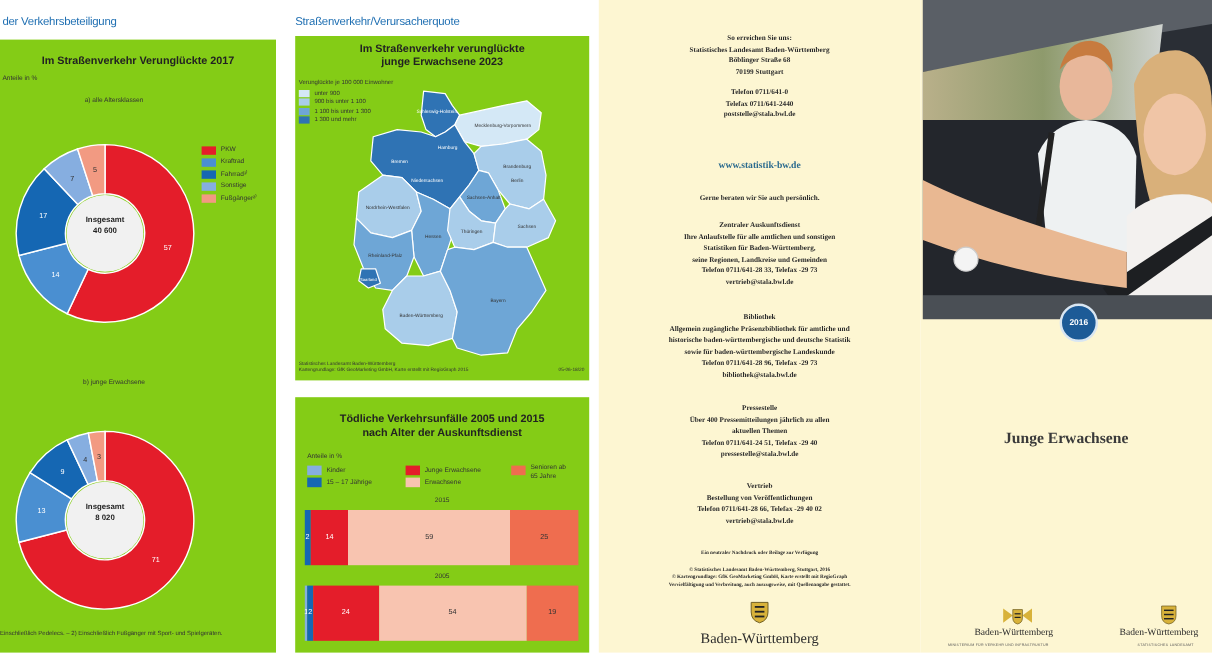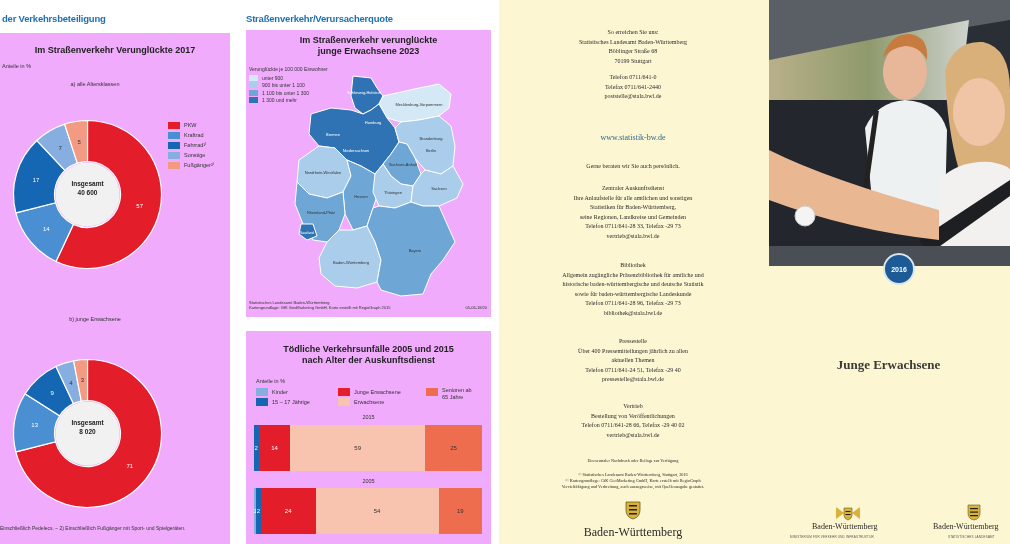--- a/index.html
+++ b/index.html
@@ -1,21 +1,21 @@
 <!DOCTYPE html>
 <html><head>
 <meta charset="utf-8">
 <style>
   * { box-sizing: border-box; margin: 0; padding: 0; }
   html, body { width: 1010px; height: 544px; overflow: hidden; background: #ffffff; font-family: "Liberation Sans", sans-serif; }
   .page { position: relative; width: 1010px; height: 544px; }
 
   
-  .sec-title { position: absolute; font-size: 9.5px; color: #1f6fb2; font-weight: bold; letter-spacing: -0.2px; }
-  .panel { position: absolute; background: #f0abfc; }
+  .sec-title { position: absolute; font-size: 9.5px; color: #1f6fb2; font-weight: normal; letter-spacing: -0.2px; }
+  .panel { position: absolute; background: #84cc16; }
   .chart-title { position: absolute; width: 100%; text-align: center; font-size: 9px; font-weight: bold; color: #222; line-height: 11px; }
   .small { position: absolute; font-size: 5.5px; color: #333; white-space: nowrap; }
   .donut-wrap { position: absolute; }
   .legend { position: absolute; font-size: 5.5px; color: #333; }
   .legend .li { display: flex; align-items: center; height: 10px; }
   .legend .sw { width: 12px; height: 7px; margin-right: 4px; }
   .footnote { position: absolute; font-size: 5px; color: #333; white-space: nowrap; }
 
   
   .map-legend { position: absolute; font-size: 5px; color: #333; }
@@ -25,21 +25,21 @@
   
   .bar-legend { position: absolute; font-size: 5.5px; color: #333; }
   .bar-legend .li { display: flex; align-items: center; height: 10px; }
   .bar-legend .sw { width: 12px; height: 8px; margin-right: 4px; }
   .hbar { position: absolute; display: flex; height: 46px; }
   .hbar div { display: flex; align-items: center; justify-content: center; font-size: 6px; color: #333; height: 100%; }
   .year-lbl { position: absolute; font-size: 5.5px; color: #333; width: 100%; text-align: center; }
 
   
   .yellow { position: absolute; left: 499px; top: 0; width: 268px; height: 544px; background: #fdf6d2; }
-  .yellow .txt { position: absolute; width: 100%; text-align: center; font-family: "Liberation Serif", serif; color: #2b2b2b; font-size: 6px; line-height: 9.5px; }
+  .yellow .txt { position: absolute; width: 100%; text-align: center; font-family: "Liberation Serif", serif; color: #2b2b2b; font-size: 6px; line-height: 9.5px; font-weight: bold; }
   .yellow .url { color: #2a6a8e; font-size: 8px; }
   .yellow .fine { font-size: 4.3px; line-height: 6px; }
   .coat { position: absolute; }
   .bw-name { position: absolute; width: 100%; text-align: center; font-family: "Liberation Serif", serif; font-size: 12px; color: #2b2b2b; }
 
   
   .cover { position: absolute; left: 767px; top: 0; width: 243px; height: 544px; background: #fdf6d2; }
   .photo { position: absolute; left: 2px; top: 0; width: 241px; height: 266px; overflow: hidden; background: #556; }
   .badge { position: absolute; left: 883px; top: 253px; width: 32px; height: 32px; border-radius: 50%; background: #1d5b97; border: 2px solid #d9e6f2; color: #fff; font-size: 7px; font-weight: bold; display: flex; align-items: center; justify-content: center; font-family: "Liberation Sans", sans-serif; }
   .cover-title { position: absolute; left: 767px; width: 243px; text-align: center; font-family: "Liberation Serif", serif; color: #3a3a3a; }

